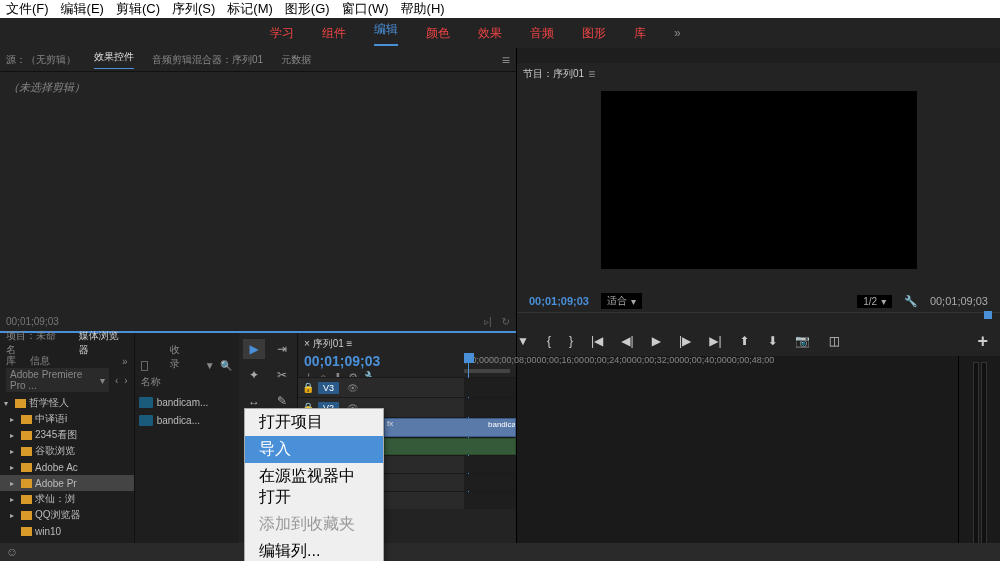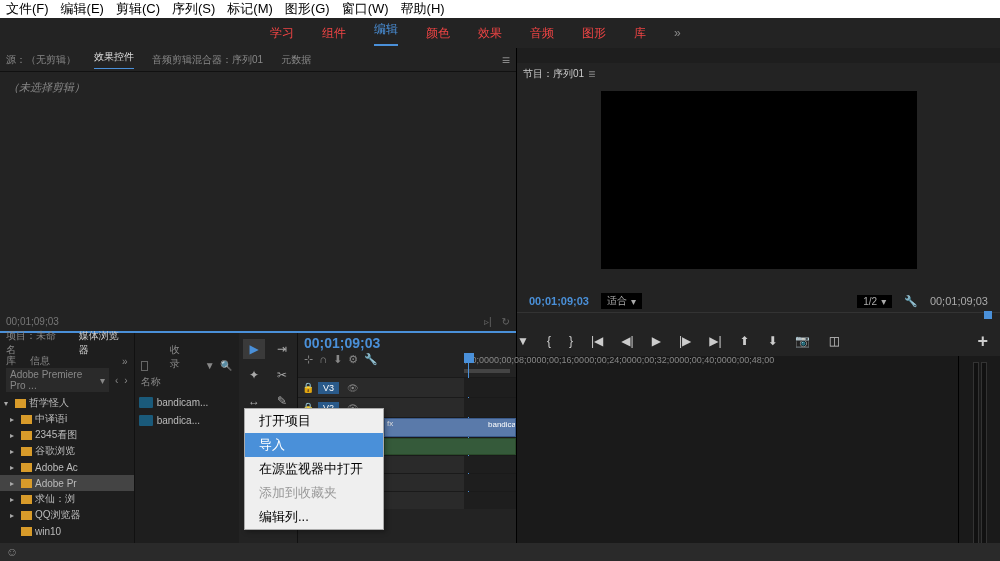--- a/index.html
+++ b/index.html
@@ -119,21 +119,21 @@
     .tl-scroll .thumb { width: 200px; height: 6px; background: #444; border-radius: 3px; }
     .tl-scroll .circle { width: 6px; height: 6px; border-radius: 50%; border: 1px solid #666; margin-right: 4px; }
     
     
     .audio-meters { width: 42px; background: #1a1a1a; border-left: 1px solid #000; display: flex; flex-direction: column; padding: 6px 4px; }
     .meter-pair { flex: 1; display: flex; gap: 2px; justify-content: center; }
     .meter { width: 6px; background: #111; border: 1px solid #333; }
     
     
     .context-menu { position: absolute; left: 244px; top: 408px; width: 140px; background: #efefef; border: 1px solid #aaa; box-shadow: 2px 2px 5px rgba(0,0,0,0.3); z-index: 100; }
-    .context-menu .item { padding: 3px 14px; color: #000; font-size: 13px; cursor: pointer; }
+    .context-menu .item { padding: 3px 14px; color: #000; font-size: 16px; cursor: pointer; }
     .context-menu .item.highlight { background: #4a90d9; color: #fff; }
     .context-menu .item.disabled { color: #999; }
     
     .status-bar { position: absolute; bottom: 0; left: 0; right: 0; height: 18px; background: #2a2a2a; display: flex; align-items: center; padding: 0 6px; color: #888; }
     .status-bar .smile { font-size: 12px; }
   </style>
 </head>
 <body>
 
 <div class="menubar">
@@ -288,20 +288,21 @@
           <div class="tool-btn">↔</div>
           <div class="tool-btn">✎</div>
           <div class="tool-btn">✋</div>
           <div class="tool-btn">T</div>
         </div>
       </div>
 
       <div class="timeline-panel">
         <div class="tl-header">
           <div class="tl-header-left">
+            <div class="tl-name"><span>× <span>序列01</span> ≡</span></div>
             <div class="tl-tc">00;01;09;03</div>
             <div class="tl-icons">
               <span>⊹</span>
               <span>∩</span>
               <span>⬇</span>
               <span>⚙</span>
               <span>🔧</span>
             </div>
           </div>
           <div class="tl-ruler">

